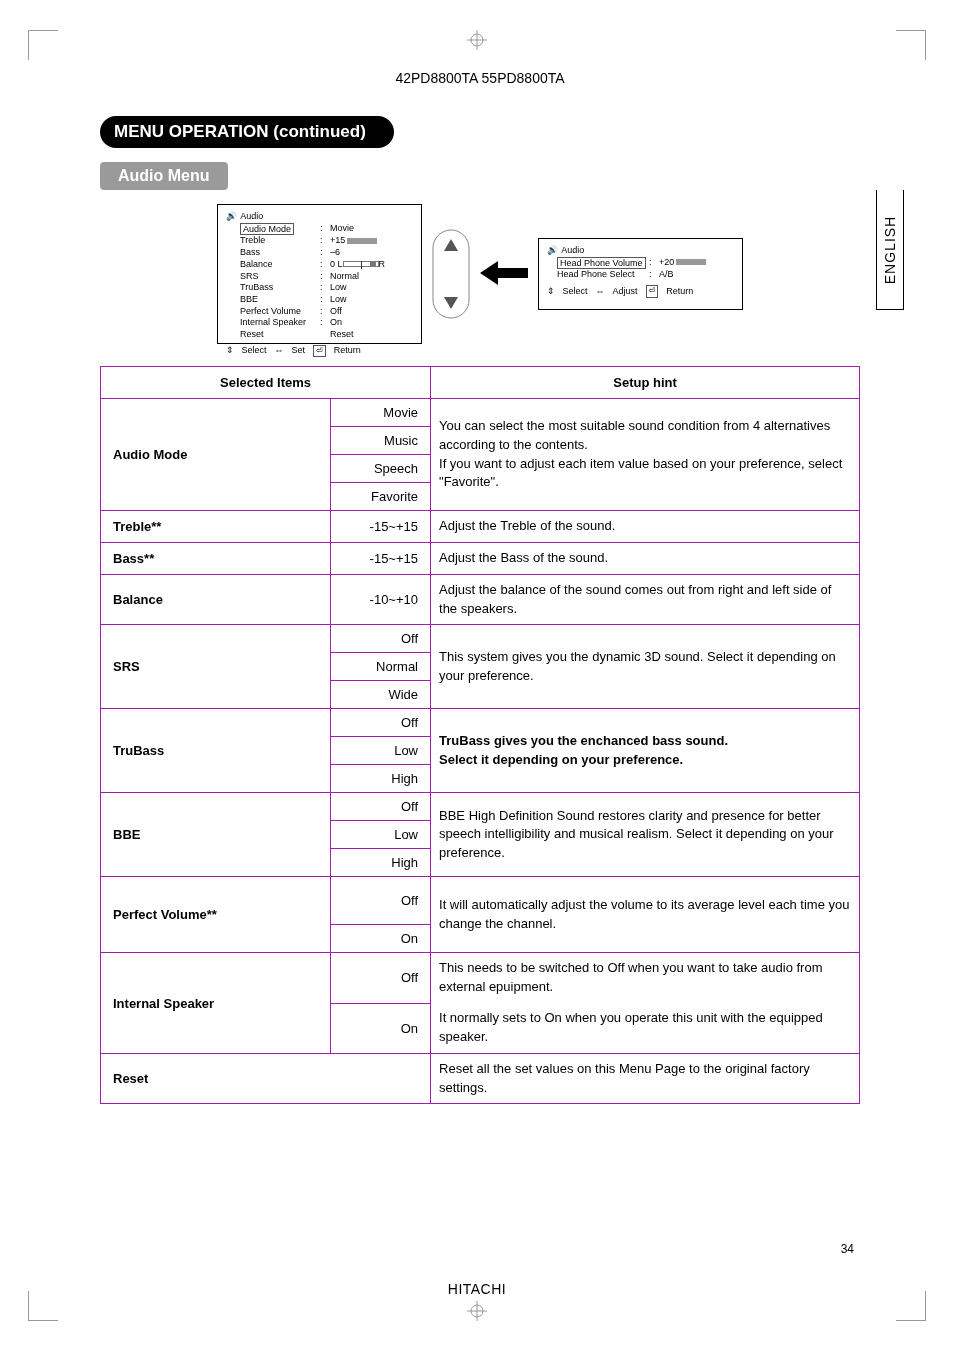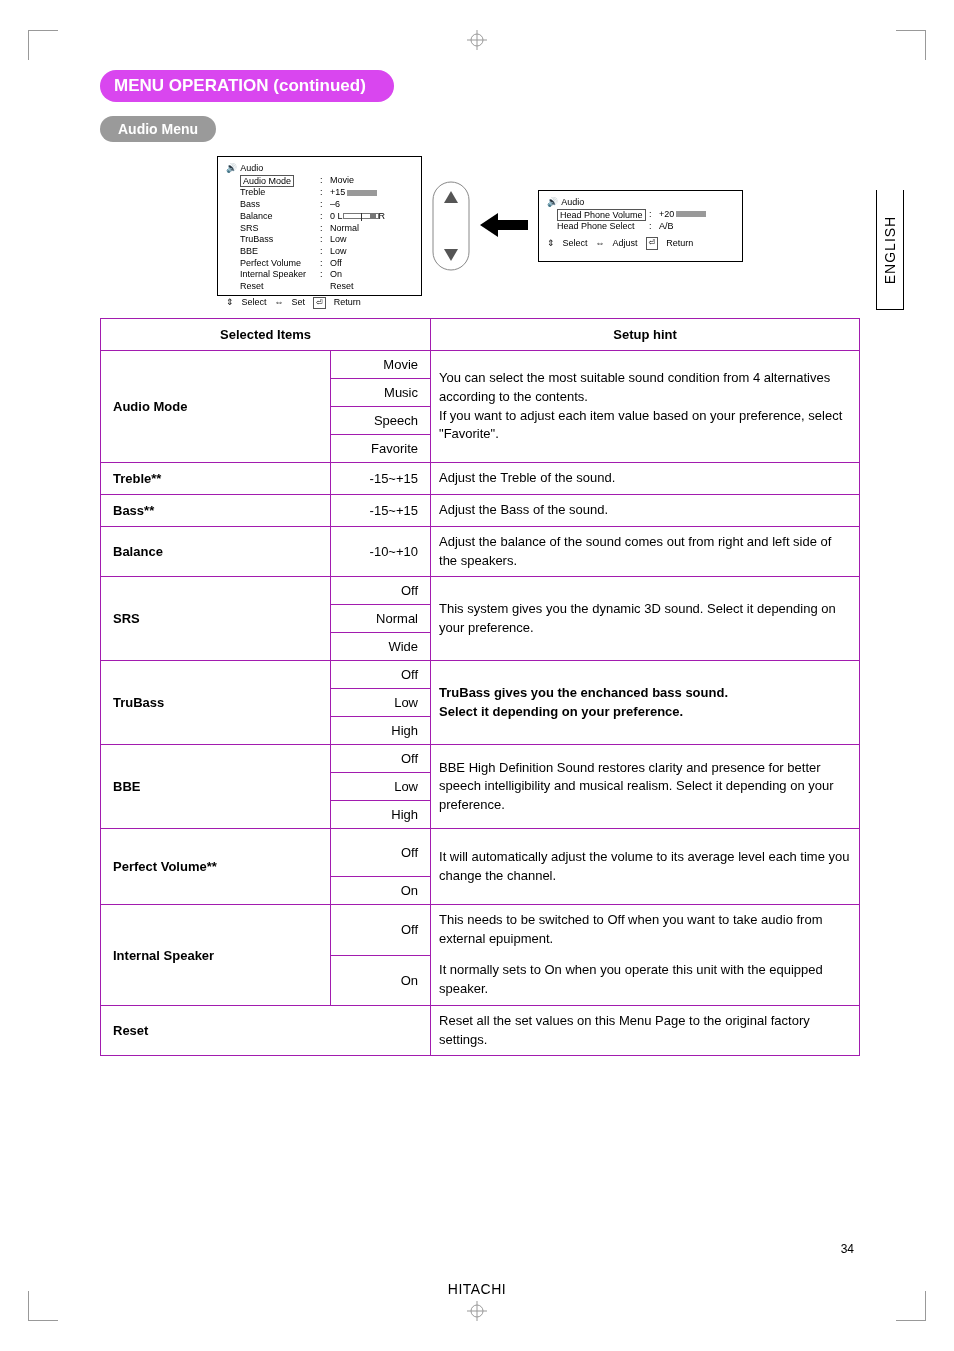--- a/index.html
+++ b/index.html
@@ -31,36 +31,36 @@
     width: 760px;
   }
   .header-model {
     text-align: center;
     font-size: 14px;
     margin-bottom: 30px;
     color: #000;
   }
   .section-title-pill {
     display: inline-block;
-    background: #d946ef;
+    background: #000000;
     color: #fff;
     font-weight: bold;
     font-size: 17px;
     padding: 6px 28px 6px 14px;
     border-radius: 18px;
     margin-bottom: 14px;
   }
   .subsection-pill {
     display: inline-block;
     background: #9a9a9a;
     color: #fff;
     font-weight: bold;
-    font-size: 14px;
+    font-size: 16px;
     padding: 5px 18px;
-    border-radius: 13px;
+    border-radius: 4px;
     margin-bottom: 14px;
   }
   .intro {
     font-size: 13px;
     line-height: 1.5;
     margin-bottom: 10px;
   }
   .lang-tab {
     position: absolute;
     right: 50px;
@@ -192,20 +192,21 @@
       <line x1="0" y1="10" x2="20" y2="10" stroke="#999"></line>
       <line x1="10" y1="0" x2="10" y2="20" stroke="#999"></line>
     </svg>
 </div>
 
 <div class="lang-tab">
   <span>ENGLISH</span>
 </div>
 
 <div class="page">
+  <div class="header-model">42PD8800TA  55PD8800TA</div>
 
   <div class="section-title-pill">MENU OPERATION (continued)</div>
   <br>
   <div class="subsection-pill">Audio Menu</div>
 
 
   
   <div class="osd-row">
 
     <div class="osd-box osd-left">

